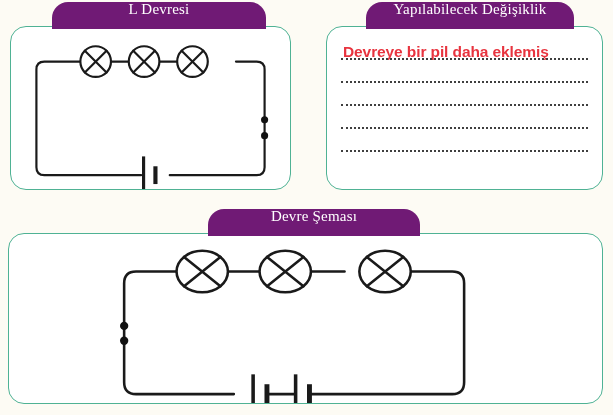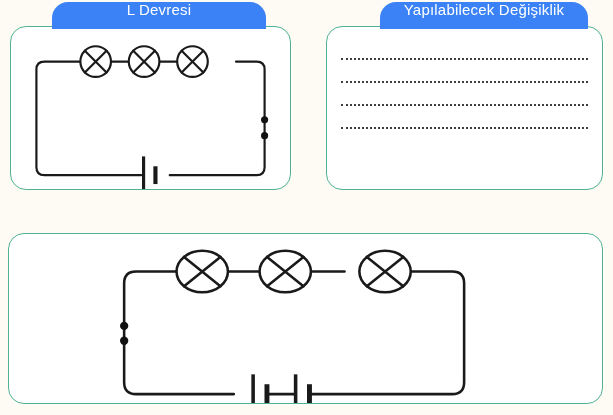--- a/index.html
+++ b/index.html
@@ -18,52 +18,53 @@
   .stage {
     position: absolute;
     inset: 0;
     width: 613px;
     height: 415px;
   }
 
   
   .tab {
     position: absolute;
-    background: #3b82f6;
+    background: #701a75;
     color: #ffffff;
     border-radius: 16px 16px 0 0;
     text-align: center;
     font-size: 15px;
     line-height: 1;
     letter-spacing: 0.2px;
     display: flex;
     align-items: center;
     justify-content: center;
     box-sizing: border-box;
     z-index: 2;
     white-space: nowrap;
     padding-bottom: 12px;
+    font-family: Liberation Serif, serif;
   }
 
   
   .panel {
     position: absolute;
     background: #ffffff;
     border: 1.4px solid #4fb294;
     border-radius: 16px;
     box-sizing: border-box;
     z-index: 1;
   }
 
   
   #tab-l-devresi   { left: 52px;  top: 2px;   width: 214px; height: 27px; }
   #panel-l-devresi { left: 10px;  top: 26px;  width: 281px; height: 164px; }
 
   
-  #tab-degisiklik   { left: 380px; top: 2px;  width: 208px; height: 27px; }
+  #tab-degisiklik   { left: 366px; top: 2px;  width: 208px; height: 27px; }
   #panel-degisiklik { left: 326px; top: 26px; width: 277px; height: 164px; }
 
   
   #tab-devre-semasi   { left: 208px; top: 209px; width: 212px; height: 27px; }
   #panel-devre-semasi { left: 8px;   top: 233px; width: 595px; height: 171px; }
 
   
   .circuit {
     position: absolute;
     left: 0;
@@ -152,38 +153,43 @@
         <circle cx="256" cy="110" r="3.6"></circle>
       </g>
     </svg>
   </div>
 
   <div class="tab" id="tab-degisiklik">Yapılabilecek Değişiklik</div>
 
   <div class="panel" id="panel-degisiklik">
     <div class="notes">
       <div class="note-line">
+        <span class="note-text">Devreye bir pil daha eklemiş</span>
+        <span class="note-rule"></span>
+      </div>
+      <div class="note-line">
         <span class="note-text"></span>
         <span class="note-rule"></span>
       </div>
       <div class="note-line">
         <span class="note-text"></span>
         <span class="note-rule"></span>
       </div>
       <div class="note-line">
         <span class="note-text"></span>
         <span class="note-rule"></span>
       </div>
       <div class="note-line">
         <span class="note-text"></span>
         <span class="note-rule"></span>
       </div>
     </div>
   </div>
 
+  <div class="tab" id="tab-devre-semasi">Devre Şeması</div>
 
   <div class="panel" id="panel-devre-semasi">
     <svg class="circuit" viewBox="0 0 595 171" xmlns="http://www.w3.org/2000/svg">
       <g fill="none" stroke="#1a1a1a" stroke-width="2.6" stroke-linecap="round" stroke-linejoin="round">
 
         <path d="M 167 38 L 126 38 Q 114 38 114 50 L 114 150 Q 114 162 126 162
                  L 225 162 M 302 162 L 446 162 Q 458 162 458 150
                  L 458 50 Q 458 38 446 38 L 404 38"></path>
 
         <line x1="219" y1="38" x2="251" y2="38"></line>

